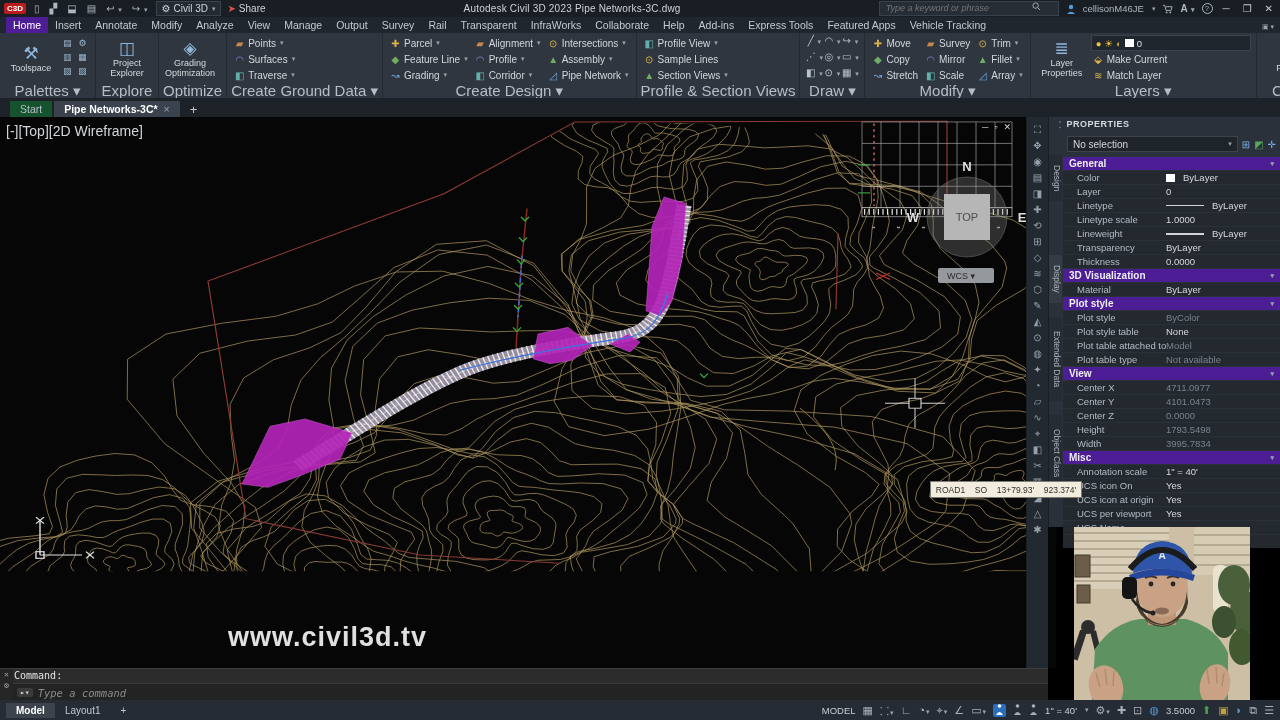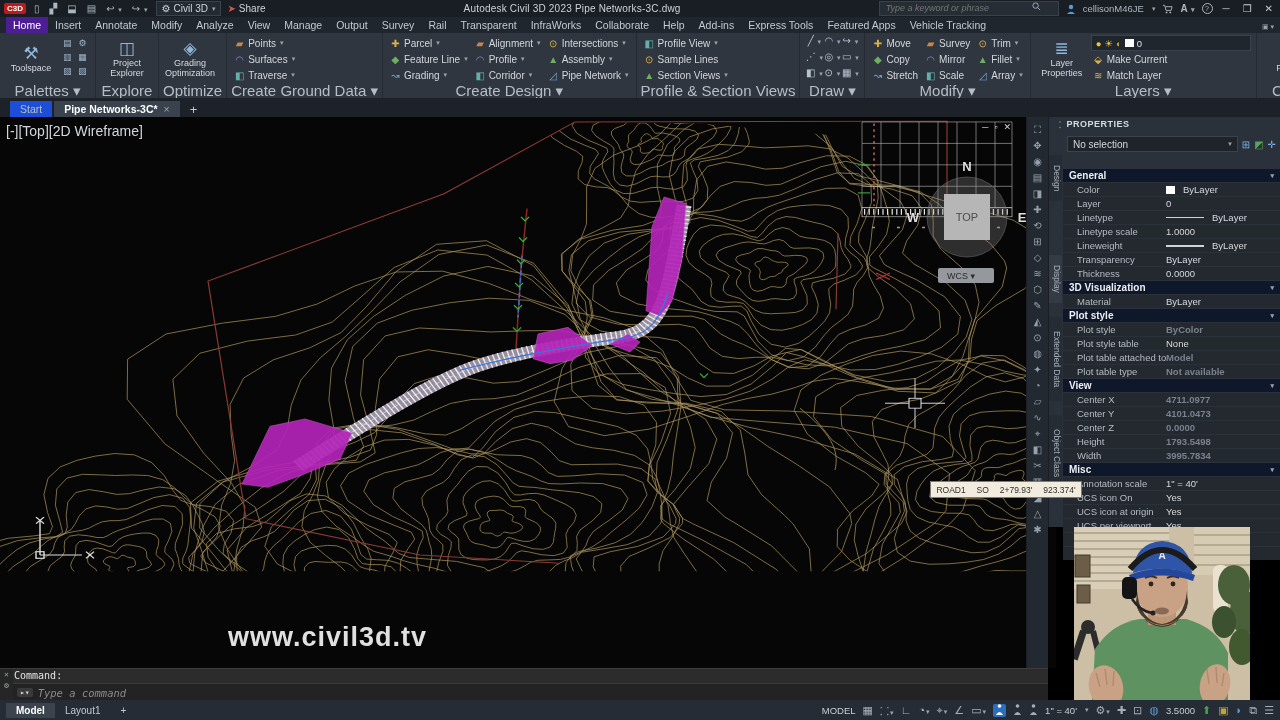--- a/index.html
+++ b/index.html
@@ -31,47 +31,47 @@
   .veritems{display:flex;flex-direction:column;justify-content:center;gap:1px;}
   .vitem{display:flex;align-items:center;gap:3px;font-size:10px;color:#d3d7dc;white-space:nowrap;padding:0 2px;height:15px;}
   .vitem .iglyph{font-size:10px;width:11px;text-align:center;}
   .dd{color:#9aa2ab;font-size:7px;margin-left:1px;}
   .icongrid{display:grid;grid-template-columns:repeat(3,18px);grid-auto-rows:16px;align-content:center;color:#b9c3cf;font-size:10px;text-align:center;}
   .minigrid{display:grid;grid-template-columns:15px 15px;grid-auto-rows:14px;align-content:center;color:#9fb6cc;font-size:9px;text-align:center;}
   .layercombo{display:flex;align-items:center;gap:3px;background:#20262d;border:1px solid #3a424c;height:14px;padding:0 4px;font-size:9.5px;color:#e0e3e7;width:150px;}
   .sw{width:9px;height:8px;background:#fff;display:inline-block;}
   
   #filetabs{left:0;top:98px;width:1280px;height:19px;background:#1d2228;display:flex;align-items:flex-end;padding-left:10px;box-sizing:border-box;}
-  .ftab{padding:2px 10px;font-size:10.5px;color:#b9bfc7;background:#1d4ed8;margin-right:2px;display:flex;gap:6px;align-items:center;}
+  .ftab{padding:2px 10px;font-size:10.5px;color:#b9bfc7;background:#14532d;margin-right:2px;display:flex;gap:6px;align-items:center;}
   .ftab.active{background:#3a424e;color:#fff;font-weight:bold;}
   .ftab .fx{color:#9aa2ab;font-weight:normal;}
   .ftab-add{color:#c3c9d0;font-size:13px;padding:0 8px;}
   
   #viewport{left:0;top:117px;width:1056px;height:551px;background:#060606;overflow:hidden;}
   #vplabel{left:6px;top:123px;font-size:14px;color:#d2d6db;z-index:5;}
   #watermark{left:228px;top:622px;font-size:27px;font-weight:bold;color:#ececec;opacity:.95;z-index:5;letter-spacing:1px;}
   #vpctrls{left:982px;top:122px;z-index:6;display:flex;gap:6px;color:#cfd4d9;font-size:9px;}
   #tooltip{left:930px;top:481px;width:150px;height:15px;background:#f1ecdd;border:1px solid #7c7c74;z-index:7;display:flex;align-items:center;justify-content:space-around;font-size:8.5px;color:#2c2c2c;}
   
   #navstrip{left:1026px;top:117px;width:22px;height:551px;background:#232931;border-left:1px solid #1a1f25;display:flex;flex-direction:column;align-items:center;padding-top:6px;box-sizing:border-box;gap:3px;}
   #navstrip span{color:#97a1ac;font-size:10px;line-height:13px;}
   
   #props{left:1048px;top:117px;width:232px;height:410px;background:#2a313a;border-left:1px solid #1a1f25;box-sizing:border-box;}
   #propshdr{height:14px;display:flex;align-items:center;gap:5px;padding-left:10px;font-size:9px;font-weight:bold;letter-spacing:.5px;color:#d5dae0;background:#2a313a;}
   #sidetabs{position:absolute;left:0;top:20px;width:13px;height:380px;}
   .sidetab{position:absolute;left:0;width:13px;writing-mode:vertical-rl;font-size:8.5px;color:#a9b1bb;background:#262c34;text-align:center;border-radius:0 2px 2px 0;}
   #propbody{position:absolute;left:14px;top:16px;width:217px;}
-  #selrow{display:flex;align-items:center;gap:4px;padding:3px 4px 16px 4px;}
+  #selrow{display:flex;align-items:center;gap:4px;padding:3px 4px 4px 4px;}
   #selcombo{flex:1;display:flex;align-items:center;justify-content:space-between;background:#1f242b;border:1px solid #3d434d;height:14px;padding:0 5px;font-size:10px;color:#d3d7dc;}
   .selico{font-size:10px;color:#7ab1e8;}
-  .psec{background:#0f172a;color:#eceef1;font-weight:bold;font-size:10px;height:13px;line-height:13px;padding:0 6px;display:flex;justify-content:space-between;border-top:1px solid #2a313a;}
+  .psec{background:#4c1d95;color:#eceef1;font-weight:bold;font-size:10px;height:13px;line-height:13px;padding:0 6px;display:flex;justify-content:space-between;border-top:1px solid #2a313a;}
   .prow{display:grid;grid-template-columns:103px 1fr;height:13px;line-height:13px;font-size:9.5px;background:#242930;border-top:1px solid #2b3139;}
   .prow .pl{padding-left:14px;color:#b5bcc5;overflow:hidden;white-space:nowrap;}
   .prow .pv{color:#d6dade;white-space:nowrap;overflow:hidden;display:flex;align-items:center;gap:8px;}
-  .prow .pv.gray{color:#79828d;font-weight:bold;}
+  .prow .pv.gray{color:#79828d;}
   .lnline{display:inline-block;width:38px;height:1px;background:#cfd4da;}
   .lnline.thick{height:2px;}
   
   #webcam{left:1074px;top:527px;width:176px;height:173px;background:#cabfa8;z-index:8;overflow:hidden;}
   
   #cmd{left:0;top:668px;width:1048px;height:32px;background:#2c2c2c;border-top:1px solid #3c3c3c;box-sizing:border-box;font-family:"DejaVu Sans Mono",monospace;}
   #cmdside{position:absolute;left:0;top:0;width:13px;height:32px;background:#262626;color:#9aa2ab;font-size:8px;display:flex;flex-direction:column;align-items:center;gap:2px;padding-top:1px;box-sizing:border-box;}
   #cmdhist{position:absolute;left:14px;top:1px;font-size:10px;color:#e3e3e3;}
   #cmdinput{position:absolute;left:13px;top:14px;width:1035px;height:18px;background:#232323;border-top:1px solid #3a3a3a;display:flex;align-items:center;gap:5px;padding-left:4px;box-sizing:border-box;}
   #cmdicon{background:#3a3a3a;color:#cfcfcf;font-size:8px;padding:0 3px;border-radius:2px;}
@@ -593,21 +593,21 @@
     <span>▫</span>
     <span>✕</span>
   </div>
 </div>
 
 <div class="abs" id="vplabel">[-][Top][2D Wireframe]</div>
 <div class="abs" id="watermark">www.civil3d.tv</div>
 <div class="abs" id="tooltip">
   <span>ROAD1</span>
     <span>SO</span>
-  <span>2+79.93'</span>
+  <span>13+79.93'</span>
     <span>923.374'</span>
 </div>
 
 <div id="navstrip" class="abs">
     <span>⛶</span>
     <span>✥</span>
     <span>◉</span>
     <span>▤</span>
     <span>◨</span>
     <span>✚</span>

